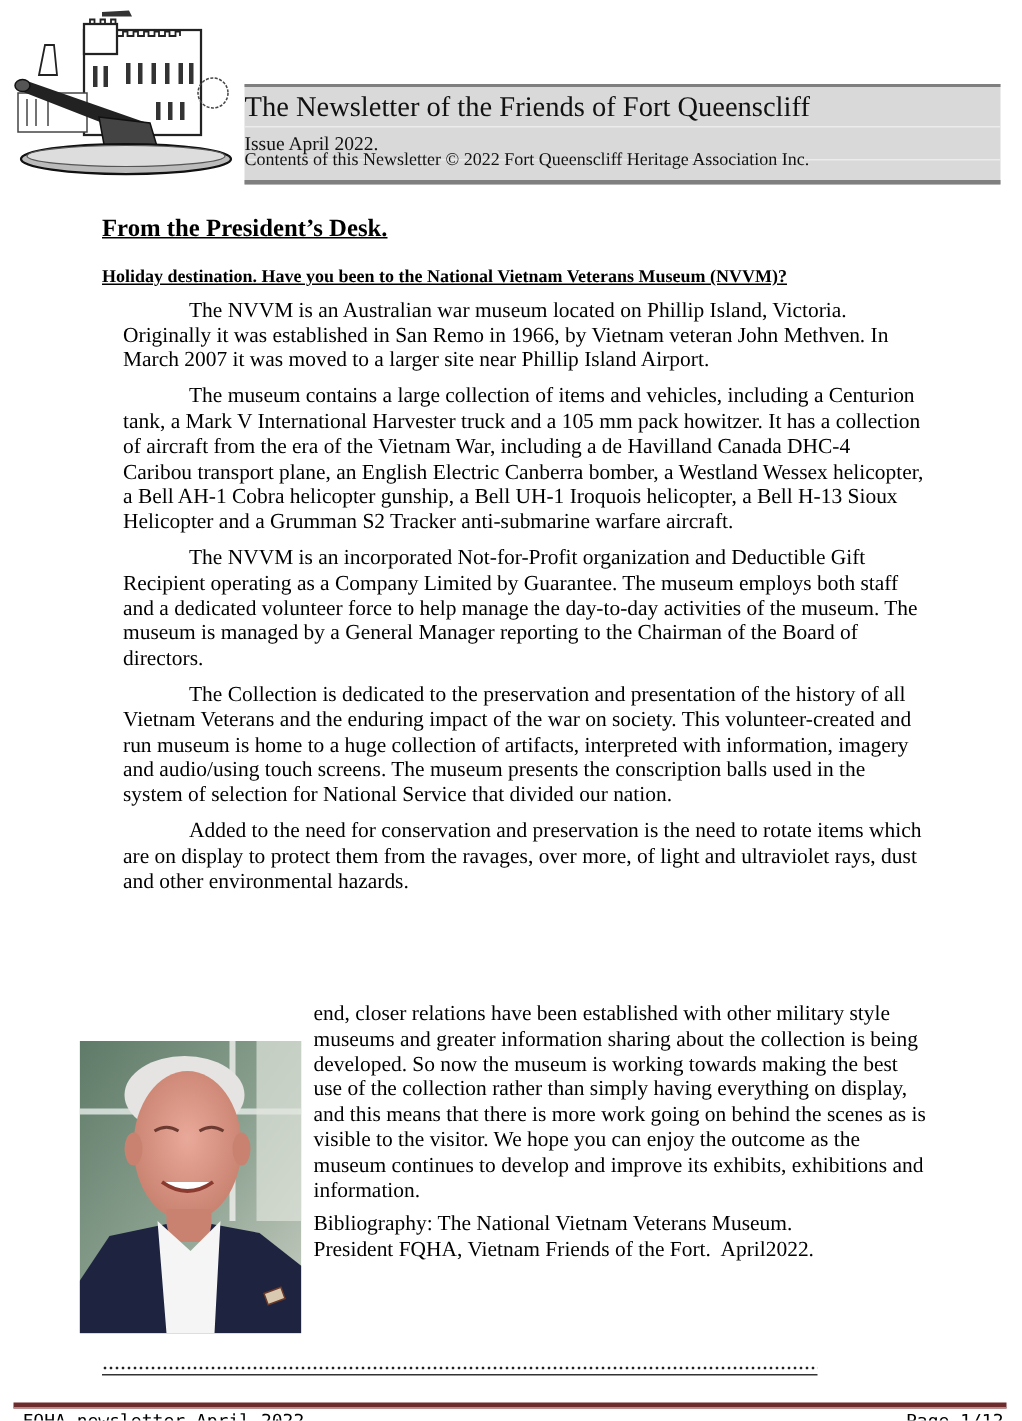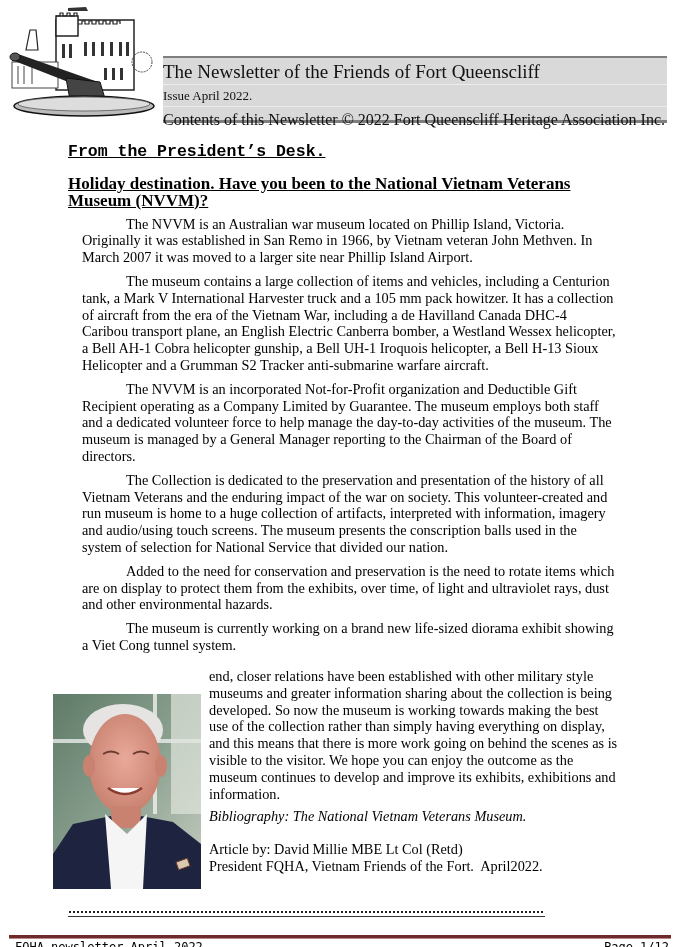--- a/index.html
+++ b/index.html
@@ -3,29 +3,29 @@
   <meta charset="utf-8">
   <style>
     html, body { margin: 0; padding: 0; background: #ffffff; }
     body { width: 681px; height: 947px; position: relative; overflow: hidden; color: #000; }
     .logo { position: absolute; left: 4px; top: 2px; width: 152px; height: 118px; }
     .masthead { position: absolute; left: 163px; top: 56px; width: 504px; height: 67px;
       background: #d9d9d9; border-top: 2px solid #7f7f7f; border-bottom: 3px solid #7f7f7f; box-sizing: border-box; }
     .mh-row { position: absolute; left: 0; right: 0; font-family: Liberation Serif, serif; color: #111; }
     .mh-title { top: 1px; height: 25px; font-size: 19px; line-height: 25px; border-bottom: 1px solid #ececec; }
     .mh-issue { top: 27px; height: 21px; font-size: 13px; line-height: 21px; border-bottom: 1px solid #ececec; }
-    .mh-copy { top: 55px; height: 14px; font-size: 16px; line-height: 13px; }
+    .mh-copy { top: 42px; height: 14px; font-size: 12px; line-height: 13px; }
     .content { position: absolute; left: 68px; top: 142px; width: 548px; font-family: "Liberation Serif", serif; font-size: 14.3px; line-height: 16.8px; }
-    .desk-heading { font-family: Liberation Mono, monospace; font-weight: bold; font-size: 16.5px; text-decoration: underline; margin: 0 0 14px 0; line-height: 20px; }
+    .desk-heading { font-family: Liberation Serif, serif; font-weight: bold; font-size: 16.5px; text-decoration: underline; margin: 0 0 14px 0; line-height: 20px; }
     .sub-heading { font-weight: bold; text-decoration: underline; margin: 0 0 6px 0; }
     .para { margin: 0 0 7px 14px; text-indent: 44px; }
     .photo { position: absolute; left: 53px; top: 694px; width: 148px; height: 195px; overflow: hidden; }
     .wrap-text { position: absolute; left: 209px; top: 668px; width: 410px; font-family: "Liberation Serif", serif; font-size: 14.3px; line-height: 16.8px; }
     .wrap-text p { margin: 0; }
-    .biblio { margin-top: 6px !important; font-style: italic; }
+    .biblio { margin-top: 6px !important; }
     .byline { margin-top: 16px !important; }
     .dots { position: absolute; left: 68px; top: 908px; width: 477px; height: 8px;
       background-image: radial-gradient(circle, #222 0.9px, transparent 1.1px); background-size: 4px 4px; background-repeat: repeat-x; background-position: 0 2px;
       border-bottom: 1px solid #333; }
     .footer-rule { position: absolute; left: 9px; top: 935px; width: 662px; height: 3px; background: #6e2b2b; border-bottom: 1px solid #b88; }
     .footer { position: absolute; top: 940px; left: 15px; right: 12px; font-family: "DejaVu Sans Mono", monospace; font-size: 12px; line-height: 14px; color: #000; }
     .footer-left { position: absolute; left: 0; top: 0; }
     .footer-right { position: absolute; right: 0; top: 0; }
   </style>
 </head>
@@ -77,27 +77,26 @@
 </div>
 
 <div class="masthead">
   <div class="mh-row mh-title">The Newsletter of the Friends of Fort Queenscliff</div>
   <div class="mh-row mh-issue">Issue April 2022.</div>
   <div class="mh-row mh-copy">Contents of this Newsletter © 2022 Fort Queenscliff Heritage Association Inc.</div>
 </div>
 
 <div class="content">
   <h1 class="desk-heading">From the President’s Desk.</h1>
-  <h2 class="sub-heading" style="font-size:17px; line-height:16.8px;">Holiday destination. Have you been to the National Vietnam Veterans Museum (NVVM)?</h2>
+  <h2 class="sub-heading" style="font-size:12px; line-height:16.8px;">Holiday destination. Have you been to the National Vietnam Veterans Museum (NVVM)?</h2>
   <p class="para">The NVVM is an Australian war museum located on Phillip Island, Victoria. Originally it was established in San Remo in 1966, by Vietnam veteran John Methven. In March 2007 it was moved to a larger site near Phillip Island Airport.</p>
   <p class="para">The museum contains a large collection of items and vehicles, including a Centurion tank, a Mark V International Harvester truck and a 105 mm pack howitzer. It has a collection of aircraft from the era of the Vietnam War, including a de Havilland Canada DHC-4 Caribou transport plane, an English Electric Canberra bomber, a Westland Wessex helicopter, a Bell AH-1 Cobra helicopter gunship, a Bell UH-1 Iroquois helicopter, a Bell H-13 Sioux Helicopter and a Grumman S2 Tracker anti-submarine warfare aircraft.</p>
   <p class="para">The NVVM is an incorporated Not-for-Profit organization and Deductible Gift Recipient operating as a Company Limited by Guarantee. The museum employs both staff and a dedicated volunteer force to help manage the day-to-day activities of the museum. The museum is managed by a General Manager reporting to the Chairman of the Board of directors.</p>
   <p class="para">The Collection is dedicated to the preservation and presentation of the history of all Vietnam Veterans and the enduring impact of the war on society. This volunteer-created and run museum is home to a huge collection of artifacts, interpreted with information, imagery and audio/using touch screens. The museum presents the conscription balls used in the system of selection for National Service that divided our nation.</p>
-  <p class="para">Added to the need for conservation and preservation is the need to rotate items which are on display to protect them from the exhibits, over time, of light and ultraviolet rays, dust and other environmental hazards.</p>
-  <p class="para">The museum is currently working on a brand new life-sized diorama exhibit showing a Viet Cong tunnel system.</p>
+  <p class="para">Added to the need for conservation and preservation is the need to rotate items which are on display to protect them from the ravages, over more, of light and ultraviolet rays, dust and other environmental hazards.</p>
 </div>
 
 <div class="photo">
   <svg width="148" height="195" viewBox="0 0 148 195">
     <defs>
       <linearGradient id="bg" x1="0" y1="0" x2="1" y2="1">
         <stop offset="0" stop-color="#5f7a68"></stop>
         <stop offset="0.5" stop-color="#8aa08f"></stop>
         <stop offset="1" stop-color="#c9cfc4"></stop>
       </linearGradient>
@@ -130,21 +129,20 @@
 
     <path d="M52 120 L74 140 L94 120 L90 195 L58 195 Z" fill="#f5f5f5"></path>
 
     <rect x="124" y="166" width="12" height="8" fill="#d8c9b0" stroke="#6b3a2a" transform="rotate(-20 130 170)"></rect>
   </svg>
 </div>
 
 <div class="wrap-text">
   <p>end, closer relations have been established with other military style museums and greater information sharing about the collection is being developed. So now the museum is working towards making the best use of the collection rather than simply having everything on display, and this means that there is more work going on behind the scenes as is visible to the visitor. We hope you can enjoy the outcome as the museum continues to develop and improve its exhibits, exhibitions and information.</p>
   <p class="biblio">Bibliography: The National Vietnam Veterans Museum.</p>
-  <p class="byline">Article by: David Millie MBE Lt Col (Retd)</p>
   <p style="white-space:pre;">President FQHA, Vietnam Friends of the Fort.  April2022.</p>
 </div>
 
 <div class="dots"></div>
 
 <div class="footer-rule"></div>
 <div class="footer">
   <span class="footer-left">FQHA newsletter April 2022</span>
   <span class="footer-right">Page 1/12</span>
 </div>

